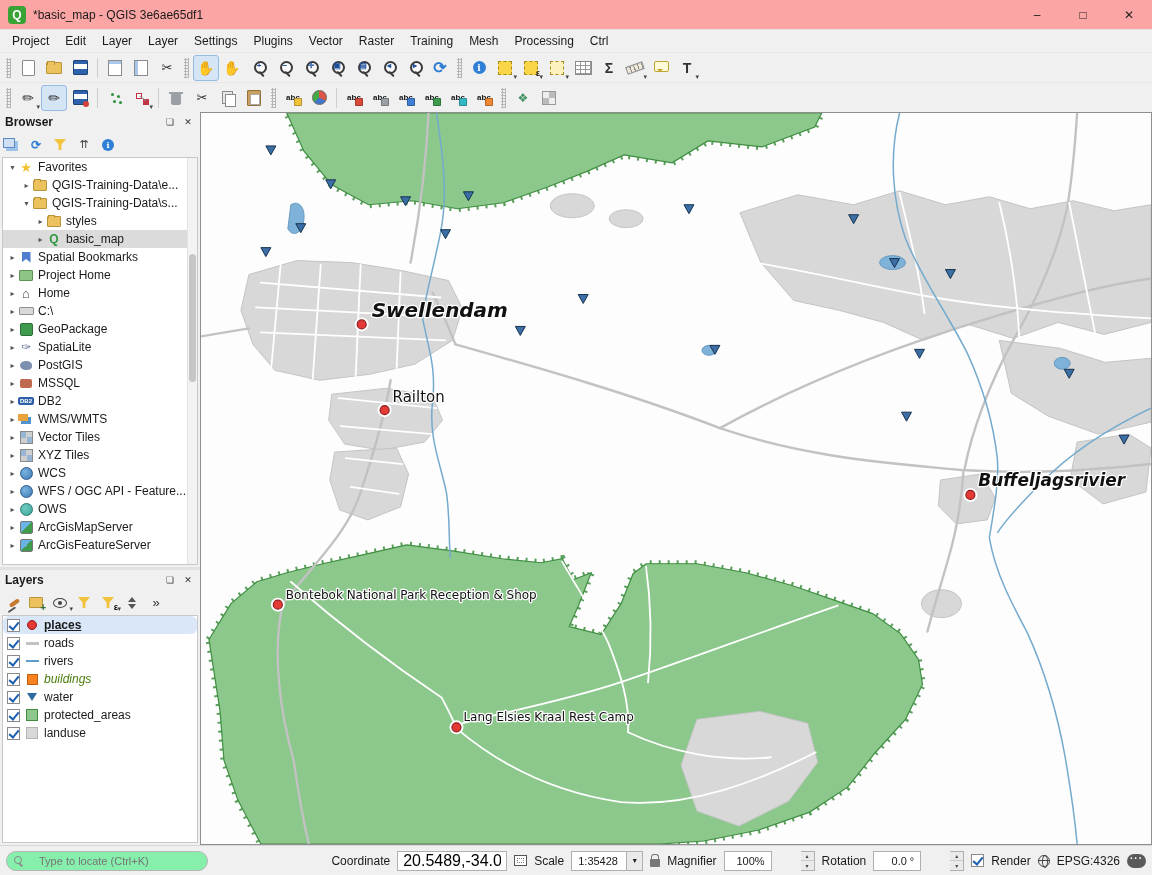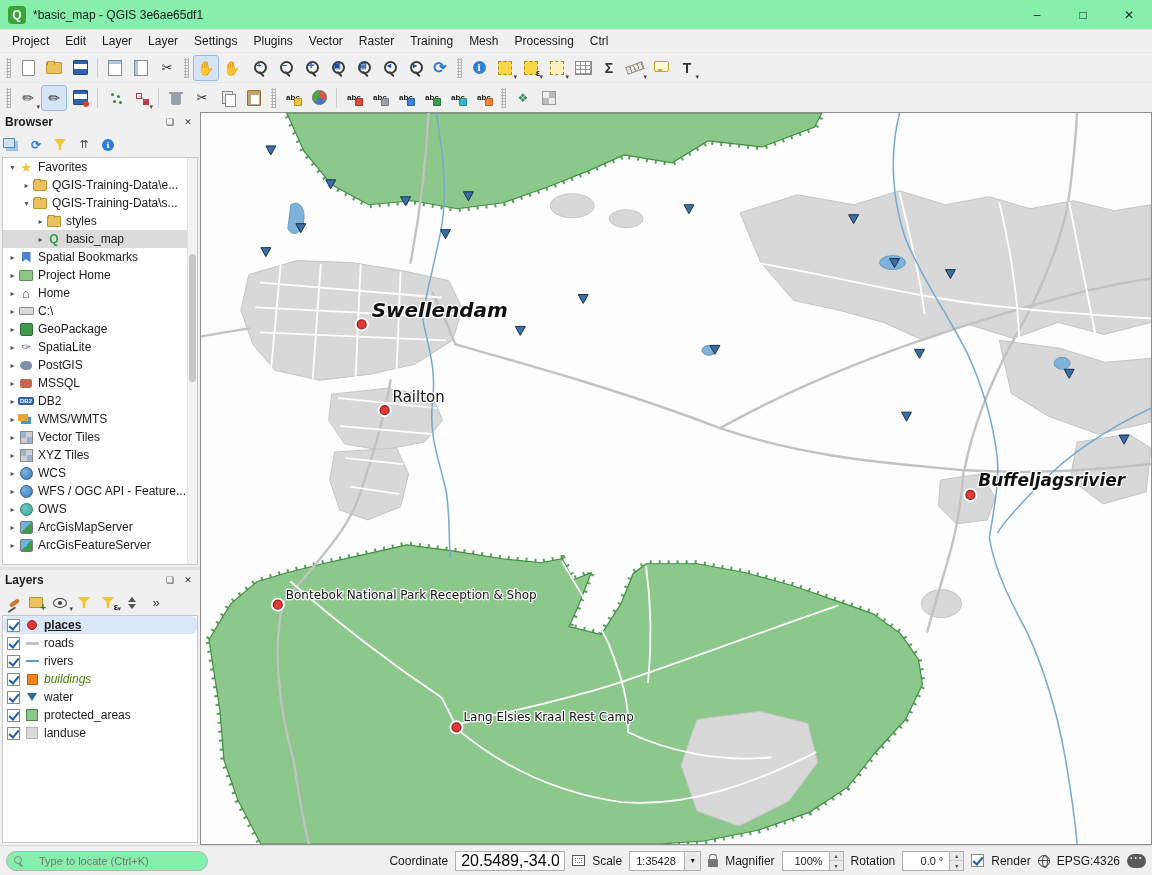--- a/index.html
+++ b/index.html
@@ -1,21 +1,21 @@
 <!DOCTYPE html>
 <html style="--protected_fill: #8cc88c; --protected_border: #3e8e41; --landuse_fill: #d8d8d8; --water_fill: #7fb2d8; --river_stroke: #74aacd; --road_stroke: #c2c2c2; --place_marker: #e53935; --selection_blue: #d5e5f6;"><head>
 <meta charset="utf-8">
 <style>
   * { box-sizing: border-box; margin: 0; padding: 0; }
   html,body { width:1152px; height:875px; overflow:hidden;
     font-family:"Liberation Sans","DejaVu Sans",sans-serif; font-size:12px; color:#1a1a1a; background:#f0f0f0; }
   .window { display:flex; flex-direction:column; width:1152px; height:875px; }
 
   
-  .titlebar { height:30px; background:#86efac; display:flex; align-items:center; padding-left:8px; border-bottom:1px solid #e4e4e4; }
+  .titlebar { height:30px; background:#fca5a5; display:flex; align-items:center; padding-left:8px; border-bottom:1px solid #e4e4e4; }
   .logo { width:18px; height:18px; border-radius:4px; background:#3aa335; color:#fff; font-weight:bold;
     display:flex; align-items:center; justify-content:center; font-size:12px; margin-right:7px; }
   .logo::before { content:"Q"; }
   .title { flex:1; font-size:12px; }
   .winbtns { display:flex; height:30px; }
   .winbtn { width:46px; height:30px; display:flex; align-items:center; justify-content:center; font-size:12px; color:#222; }
 
   
   .menubar { height:22px; background:#f0f0f0; display:flex; align-items:center; padding-left:4px; }
   .menu-item { padding:3px 8px; }
@@ -179,21 +179,21 @@
   .mini-lens { width:9px; height:9px; position:relative; flex:none; }
   .mini-lens::before { content:""; position:absolute; top:0; left:0; width:6px; height:6px; border:1.5px solid #888; border-radius:50%; }
   .mini-lens::after { content:""; position:absolute; bottom:0; right:0; width:4px; height:1.5px; background:#888; transform:rotate(45deg); }
   .sb-spacer { flex:1; }
   .sb-label { color:#1a1a1a; white-space:nowrap; }
   .sb-field { height:20px; border:1px solid #b0b0b0; background:#fff; padding:0 5px; font-size:16px; font-family:inherit; }
   .coord { width:110px; }
   .combo { display:flex; height:20px; }
   .combo-val { border:1px solid #b0b0b0; background:#fff; padding:0 6px; display:flex; align-items:center; font-size:11px; min-width:56px; }
   .combo-dd { width:16px; border:1px solid #b0b0b0; border-left:none; background:#eaeaea; font-size:8px; display:flex; align-items:center; justify-content:center; }
-  .spinbox { display:flex; height:20px; }
+  .spinbox { display:flex; height:20px;gap:29px; }
   .spin-val { border:1px solid #b0b0b0; background:#fff; padding:0 6px; display:flex; align-items:center; justify-content:flex-end; font-size:11px; min-width:48px; }
   .spinner { width:14px; display:flex; flex-direction:column; border:1px solid #b0b0b0; border-left:none; background:#eaeaea; }
   .spinner i { flex:1; font-style:normal; font-size:6px; color:#444; display:flex; align-items:center; justify-content:center; }
   .spinner i:first-child { border-bottom:1px solid #c9c9c9; }
   .extent-ic { width:13px; height:11px; border:1px solid #555; position:relative; flex:none; background:#fff; }
   .extent-ic::after { content:""; position:absolute; inset:2px; border:1px dotted #777; }
   .padlock { width:10px; height:8px; background:#777; border-radius:1px; position:relative; margin-top:4px; flex:none; }
   .padlock::before { content:""; position:absolute; top:-5px; left:1px; width:6px; height:5px; border:1.5px solid #777; border-bottom:none; border-radius:3px 3px 0 0; }
   .globe-ic { width:12px; height:12px; border:1px solid #444; border-radius:50%; position:relative; flex:none; }
   .globe-ic::before { content:""; position:absolute; left:3px; top:-1px; width:4px; height:11px; border:1px solid #444; border-radius:50%; }

